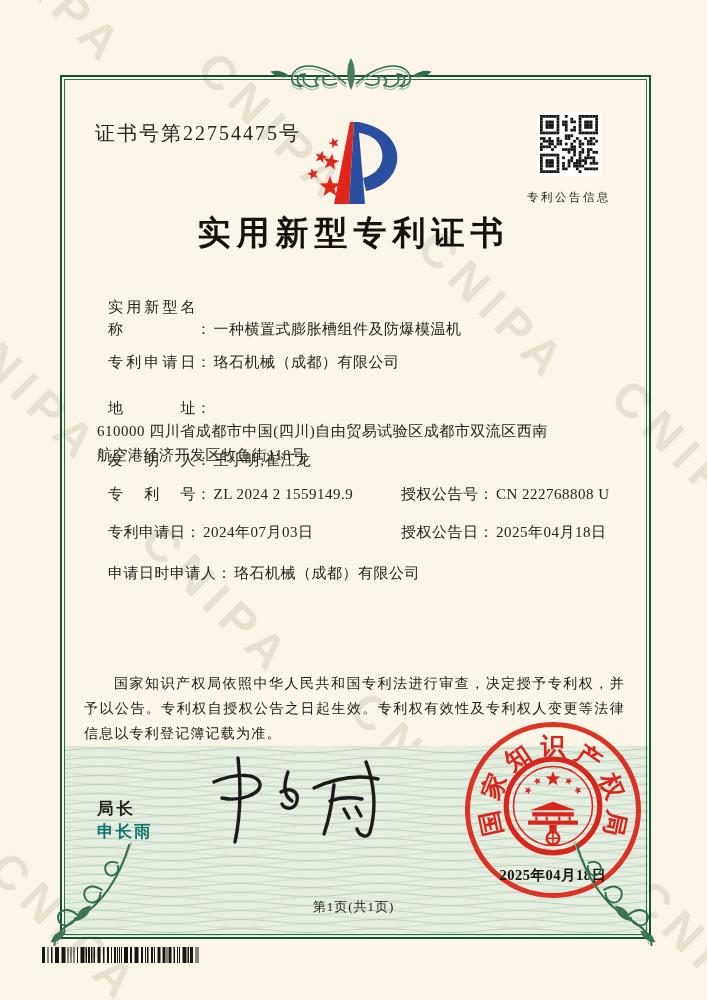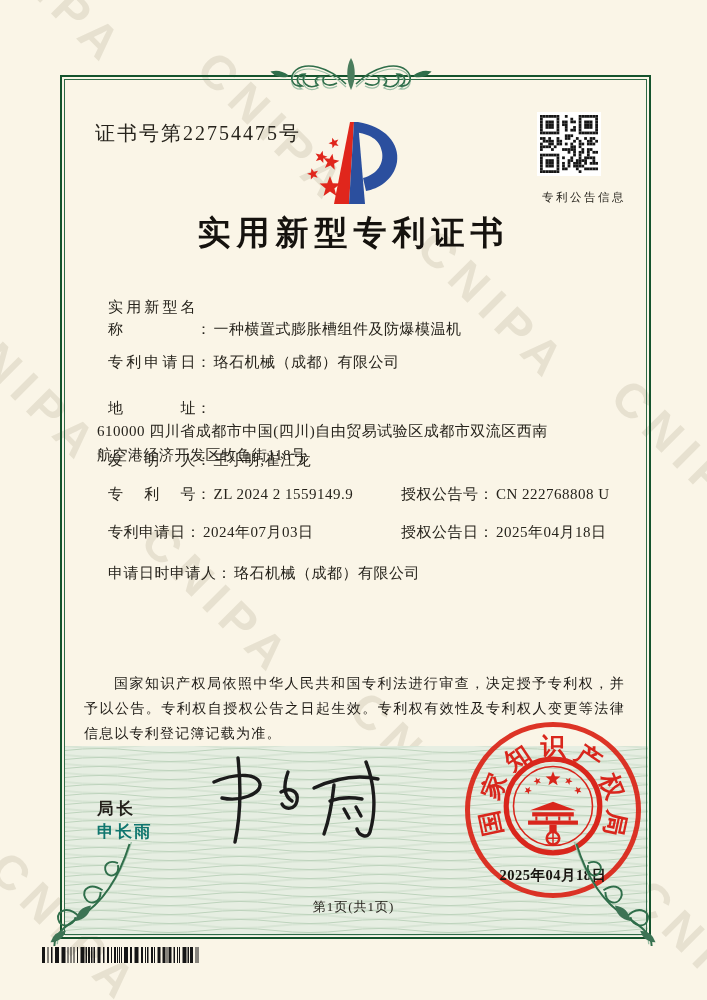--- a/index.html
+++ b/index.html
@@ -22,21 +22,21 @@
 
   .ornament-top{ position:absolute; left:258px; top:54px; width:186px; height:44px; z-index:4; }
   .corner-fl{ position:absolute; width:88px; height:106px; z-index:4; }
   .corner-fl.bl{ left:46px; top:842px; }
   .corner-fl.br{ left:572px; top:842px; transform:scaleX(-1); }
 
   
   .cert-no{ position:absolute; left:95px; top:120px; font-size:20px; letter-spacing:2px; z-index:3; }
   .logo{ position:absolute; left:303px; top:106px; width:100px; height:102px; z-index:3; }
   .qr{ position:absolute; left:537px; top:112px; width:64px; height:64px; z-index:3; background:#fff; padding:3px; }
-  .qr-caption{ position:absolute; left:512px; top:190px; width:114px; text-align:right;
+  .qr-caption{ position:absolute; left:512px; top:190px; width:114px; text-align:center;
                font-size:11.5px; letter-spacing:2.5px; z-index:3; }
   .title{ position:absolute; left:0; top:211px; width:707px; text-align:center;
           font-size:33px; font-weight:600; letter-spacing:6px; color:#15120e; z-index:3; }
 
   
   .frow{ position:absolute; left:97px; width:545px; font-size:15px; letter-spacing:0.5px; z-index:3; line-height:22px; }
   .flabel{ color:#26231c;margin-left:11px; }
   .j{ display:inline-block; width:88px; text-align:justify; text-align-last:justify; }
   .colon{ padding-right:2px; }
   .fvalue{ color:#26231c; }

